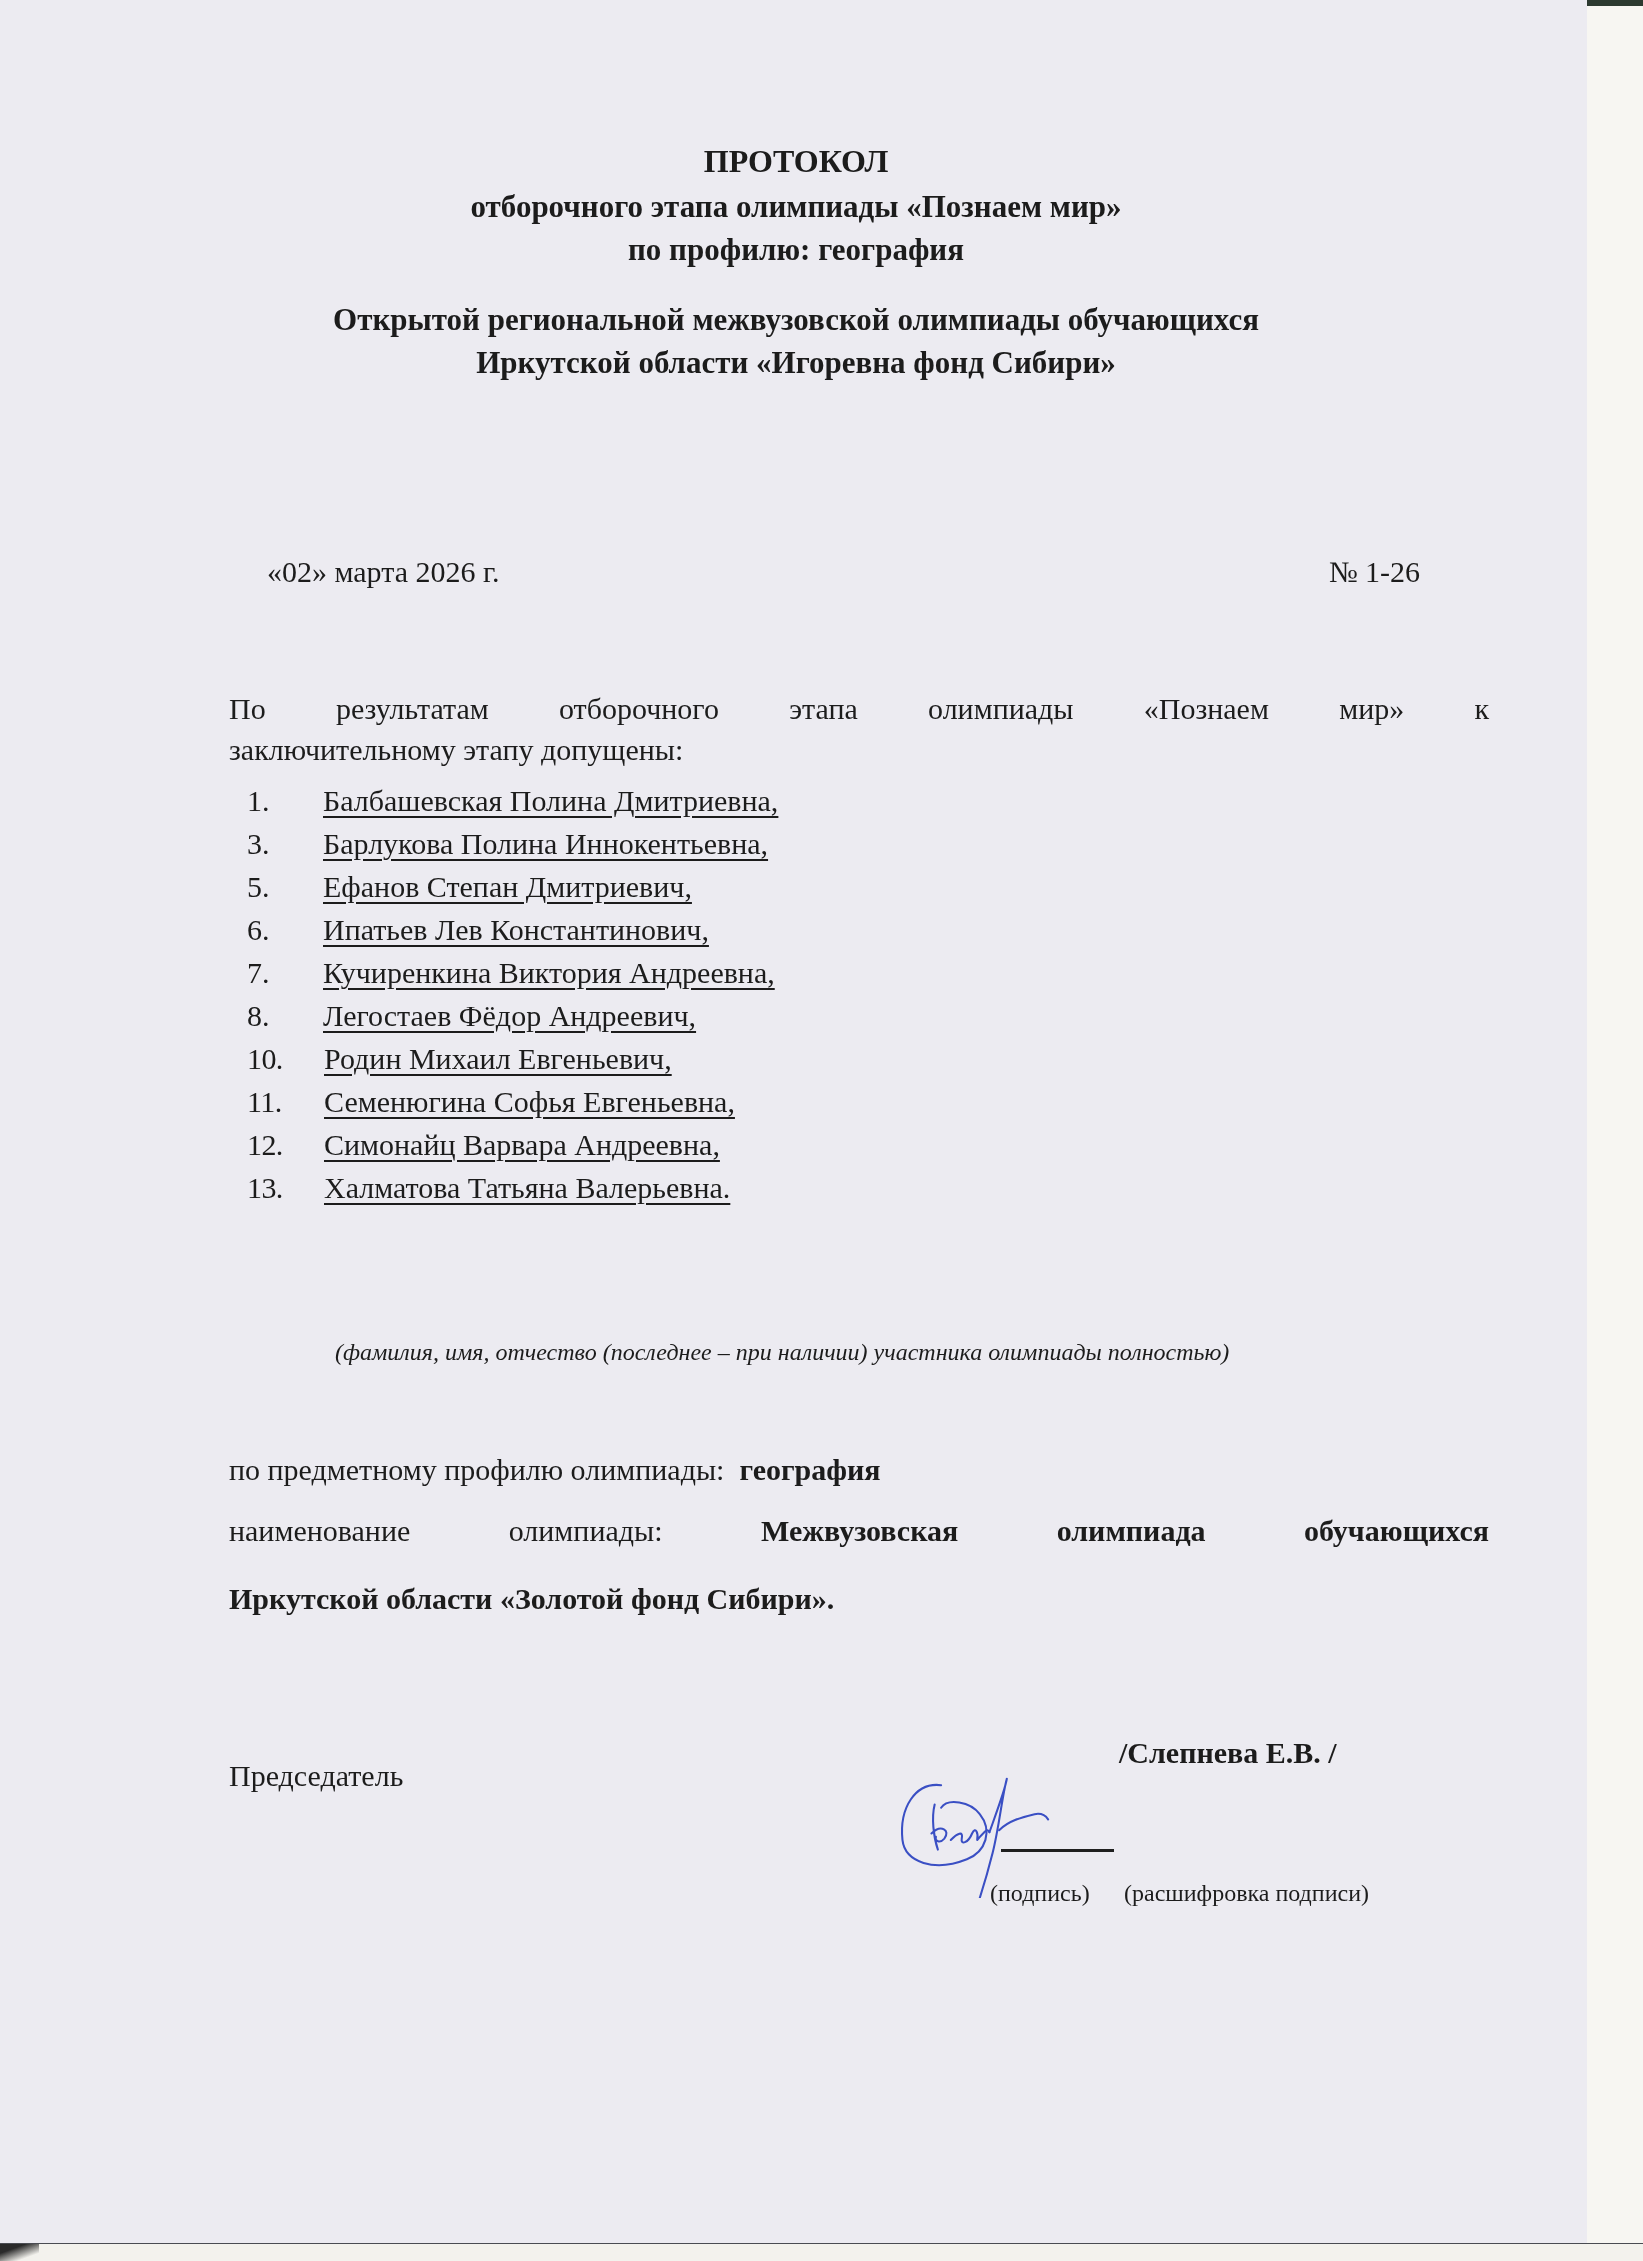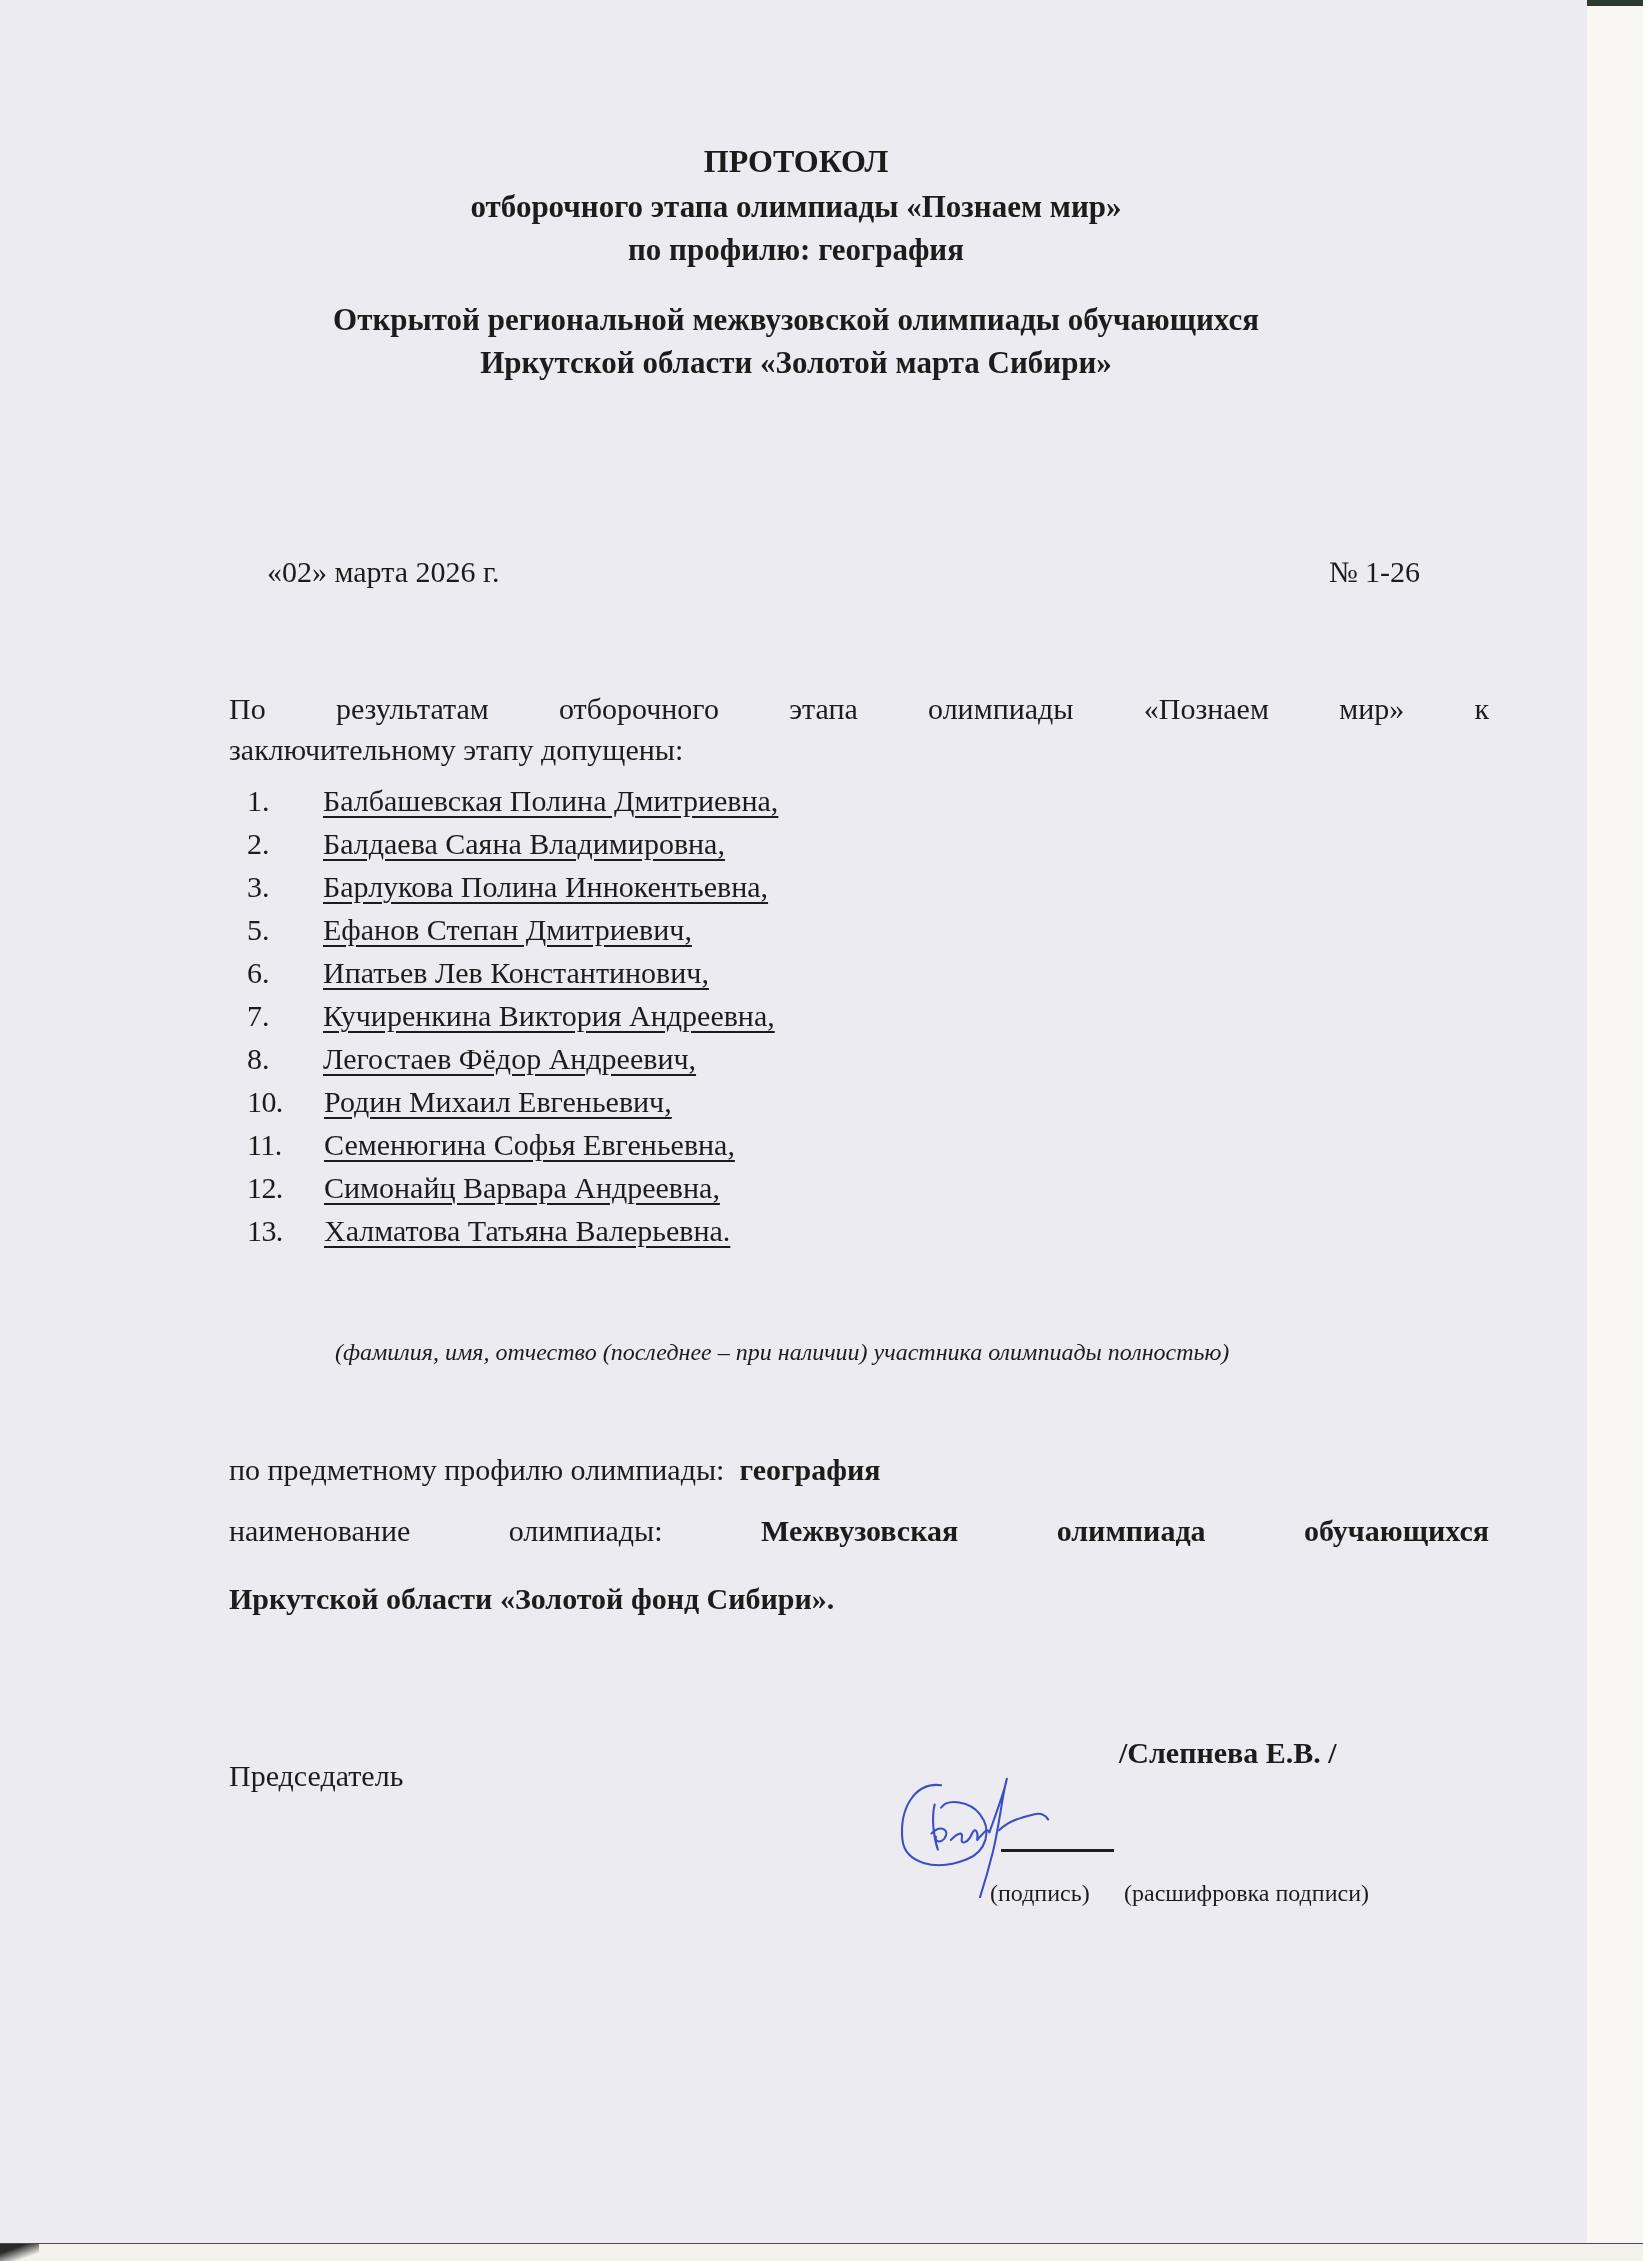--- a/index.html
+++ b/index.html
@@ -69,33 +69,32 @@
 <div class="page"></div>
 <div class="strip-top"></div>
 <div class="strip-right"></div>
 <div class="strip-bottom"></div>
 <div class="bottom-corner"></div>
 
 <div class="center bold t-title">ПРОТОКОЛ</div>
 <div class="center bold t-l1">отборочного этапа олимпиады «Познаем мир»</div>
 <div class="center bold t-l2">по профилю: география</div>
 <div class="center bold t-l3">Открытой региональной межвузовской олимпиады обучающихся</div>
-<div class="center bold t-l4">Иркутской области «Золотой марта Сибири»</div>
+<div class="center bold t-l4">Иркутской области «Игоревна фонд Сибири»</div>
 
 <div class="abs f46" style="left:267px; top:555px;">«02» марта 2026 г.</div>
 <div class="abs f46" style="left:1329px; top:555px;">№ 1-26</div>
 
 <div class="intro">
   <span class="first">По результатам отборочного этапа олимпиады «Познаем мир» к</span>
   <span>заключительному этапу допущены:</span>
 </div>
 
 <ol class="list" id="participants">
     <li><span class="num">1.</span><span class="nm">Балбашевская Полина Дмитриевна, </span></li>
-    <li><span class="num">2.</span><span class="nm">Балдаева Саяна Владимировна, </span></li>
     <li><span class="num">3.</span><span class="nm">Барлукова Полина Иннокентьевна, </span></li>
     <li><span class="num">5.</span><span class="nm">Ефанов Степан Дмитриевич, </span></li>
     <li><span class="num">6.</span><span class="nm">Ипатьев Лев Константинович, </span></li>
     <li><span class="num">7.</span><span class="nm">Кучиренкина Виктория Андреевна, </span></li>
     <li><span class="num">8.</span><span class="nm">Легостаев Фёдор Андреевич, </span></li>
     <li><span class="num wide">10.</span><span class="nm">Родин Михаил Евгеньевич, </span></li>
     <li><span class="num wide">11.</span><span class="nm">Семенюгина Софья Евгеньевна, </span></li>
     <li><span class="num wide">12.</span><span class="nm">Симонайц Варвара Андреевна, </span></li>
     <li><span class="num wide">13.</span><span class="nm">Халматова Татьяна Валерьевна. </span></li>
   </ol>

